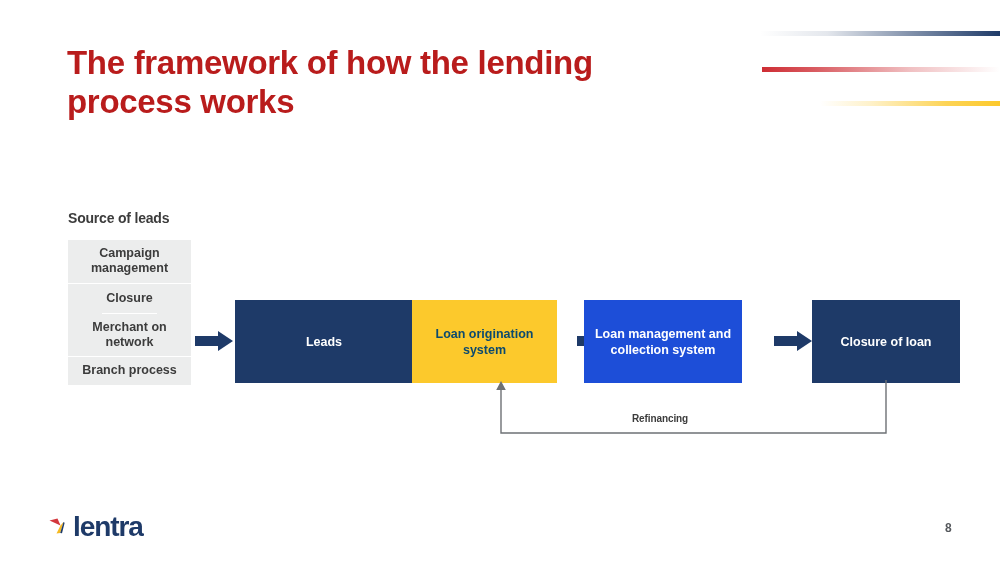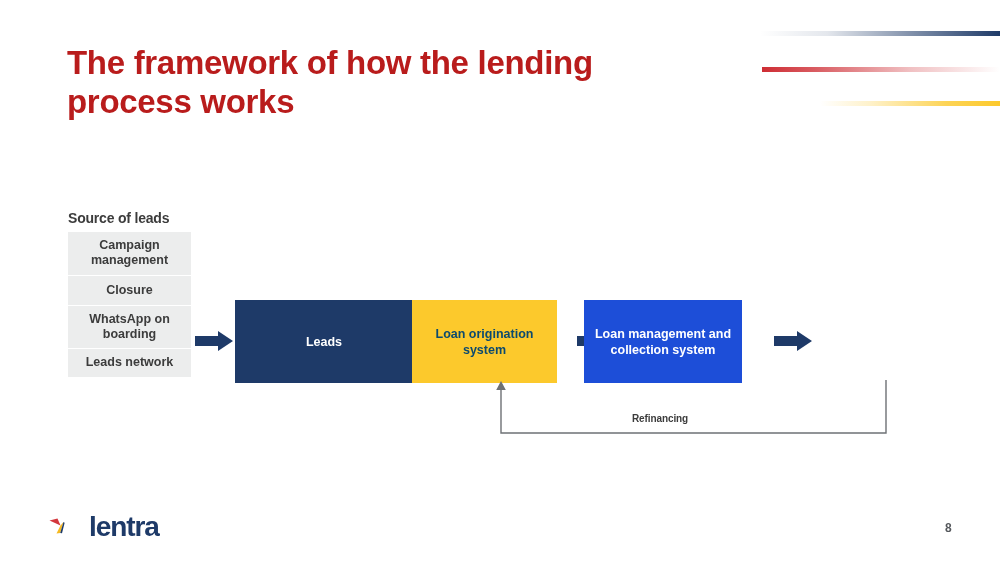--- a/index.html
+++ b/index.html
@@ -61,25 +61,26 @@
     left: 68px;
     top: 210px;
     font-size: 14px;
     font-weight: bold;
     color: #3c3c3c;
     letter-spacing: -0.2px;
   }
   #source-list {
     position: absolute;
     left: 68px;
-    top: 232px;
+    top: 240px;
     width: 123px;
     background: #eceded;
     display: flex;
     flex-direction: column;
+    align-items: center;
   }
   .source-item {
     background: #eceded;
     border-bottom: 1px solid #ffffff;
     color: #3c3c3c;
     font-size: 12.5px;
     font-weight: bold;
     line-height: 1.22;
     text-align: center;
     padding: 7px 4px;
@@ -141,21 +142,21 @@
     letter-spacing: -0.1px;
   }
 
   
   #logo {
     position: absolute;
     left: 47px;
     top: 512px;
     display: flex;
     align-items: center;
-    gap: 18px;
+    gap: 2px;
   }
   #logo-mark { display: block; }
   #logo-text {
     font-size: 28px;
     font-weight: bold;
     color: #1e3a68;
     letter-spacing: -1.1px;
     line-height: 1;
   }
   #page-number {
@@ -176,22 +177,22 @@
   <div class="deco-bar" id="deco-red"></div>
   <div class="deco-bar" id="deco-yellow"></div>
 
   <div id="page-title">The framework of how the lending process works</div>
 
   <div id="source-heading">Source of leads</div>
 
   <div id="source-list">
     <div class="source-item two-line">Campaign management</div>
     <div class="source-item">Closure</div>
-    <div class="source-item two-line">WhatsApp on boarding</div>
-    <div class="source-item two-line">Leads network</div>
+    <div class="source-item two-line">Merchant on network</div>
+    <div class="source-item two-line">Branch process</div>
   </div>
 
   <div class="block-arrow" id="arrow-1">
     <svg width="38" height="20" viewBox="0 0 38 20" aria-hidden="true">
       <polygon points="0,5 23,5 23,0 38,10 23,20 23,15 0,15" fill="#1e3a68"></polygon>
     </svg>
   </div>
   <div class="block-arrow" id="arrow-2">
     <svg width="38" height="20" viewBox="0 0 38 20" aria-hidden="true">
       <polygon points="0,5 23,5 23,0 38,10 23,20 23,15 0,15" fill="#1e3a68"></polygon>
@@ -209,20 +210,23 @@
   </div>
 
   <div class="flow-box" id="box-leads">
     <span>Leads</span>
   </div>
   <div class="flow-box" id="box-los">
     <span>Loan origination system</span>
   </div>
   <div class="flow-box" id="box-lms">
     <span>Loan management and collection system</span>
+  </div>
+  <div class="flow-box" id="box-closure">
+    <span>Closure of loan</span>
   </div>
 
   <div id="refi-loop">
     <svg width="410" height="62" viewBox="0 0 410 62" aria-hidden="true">
       <polyline points="396,0 396,53 11,53 11,9" fill="none" stroke="#6e7175" stroke-width="1.4"></polyline>
       <polygon points="11,1 6.2,10 15.8,10" fill="#6e7175"></polygon>
     </svg>
   </div>
   <div id="refi-label">Refinancing</div>
 

